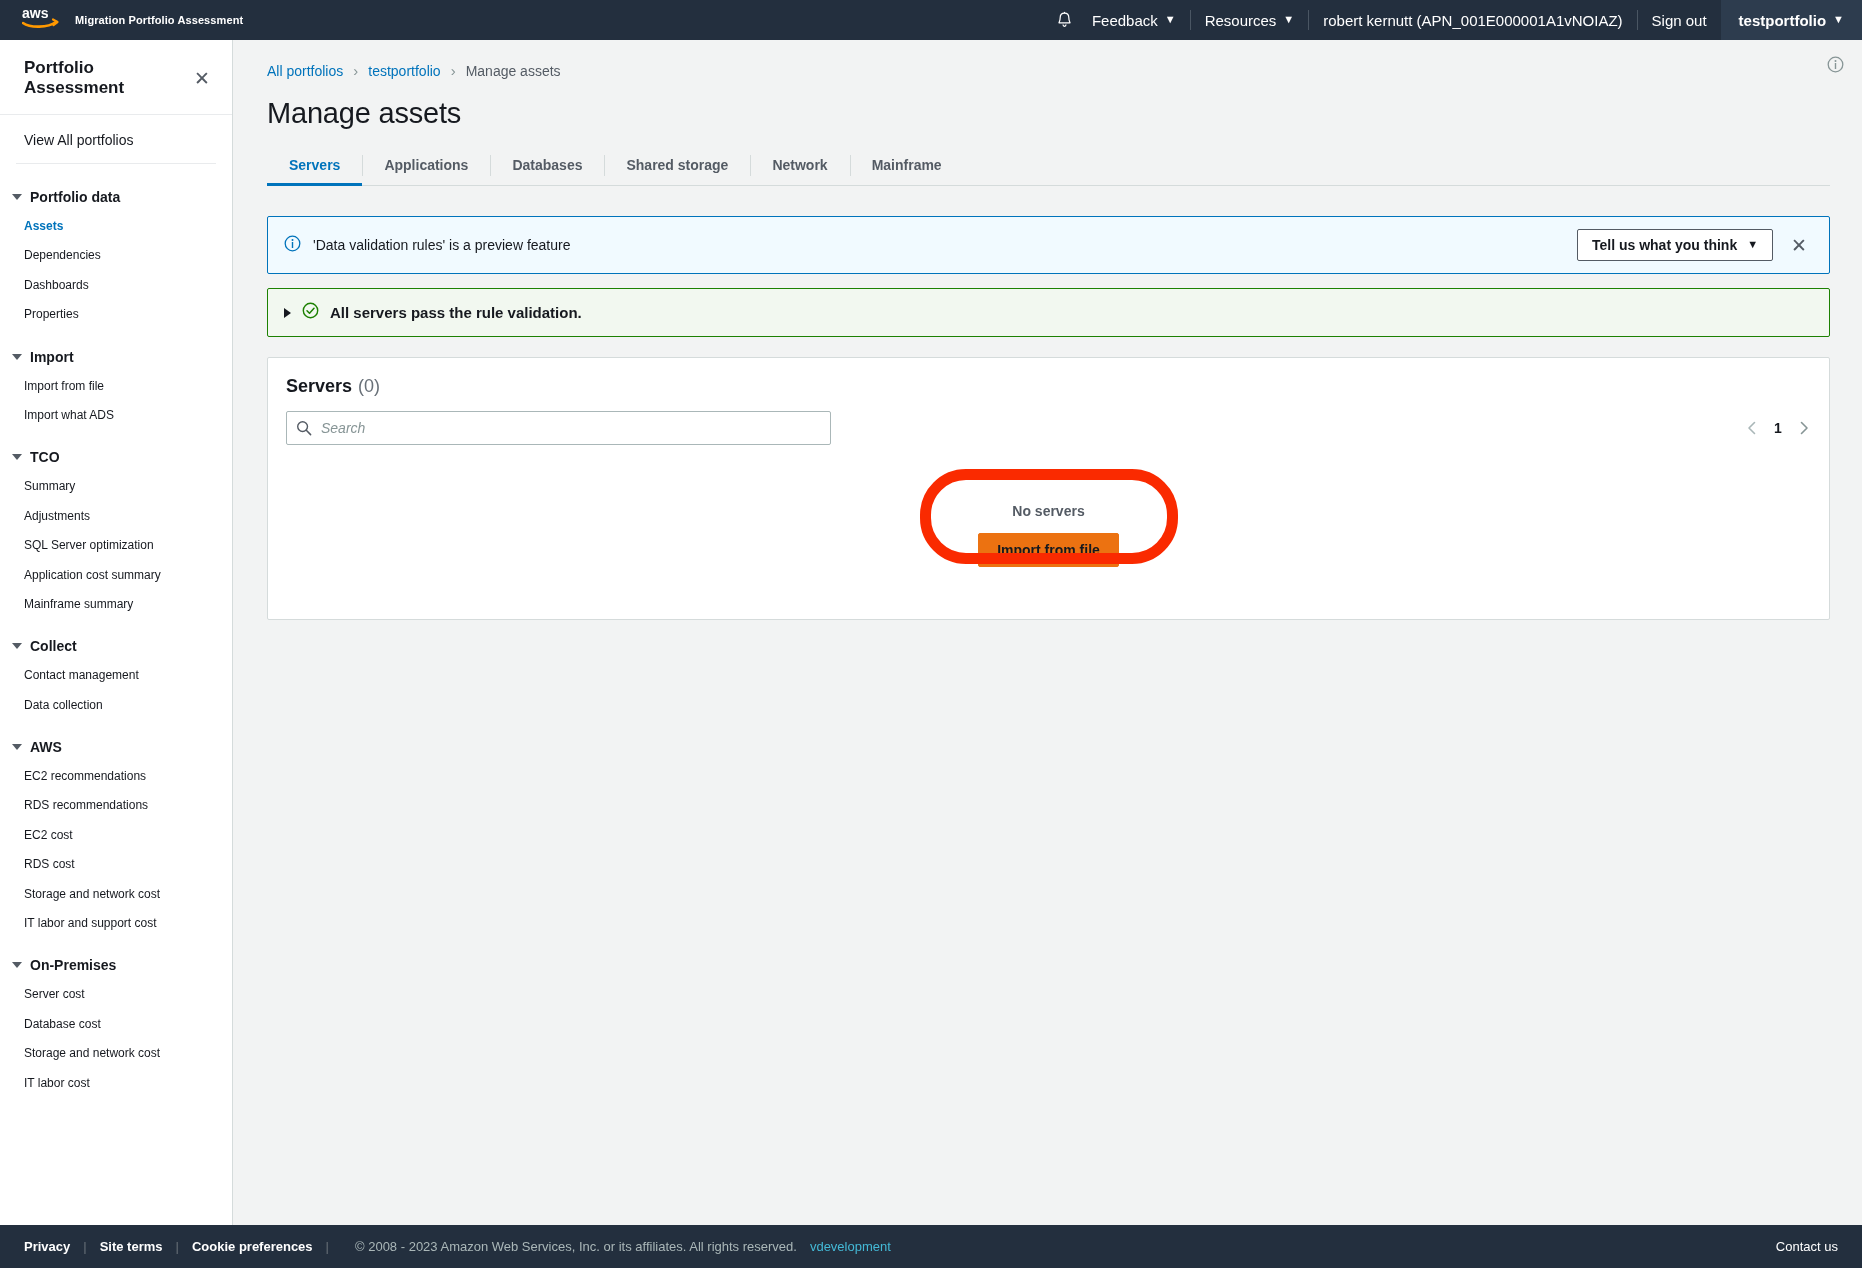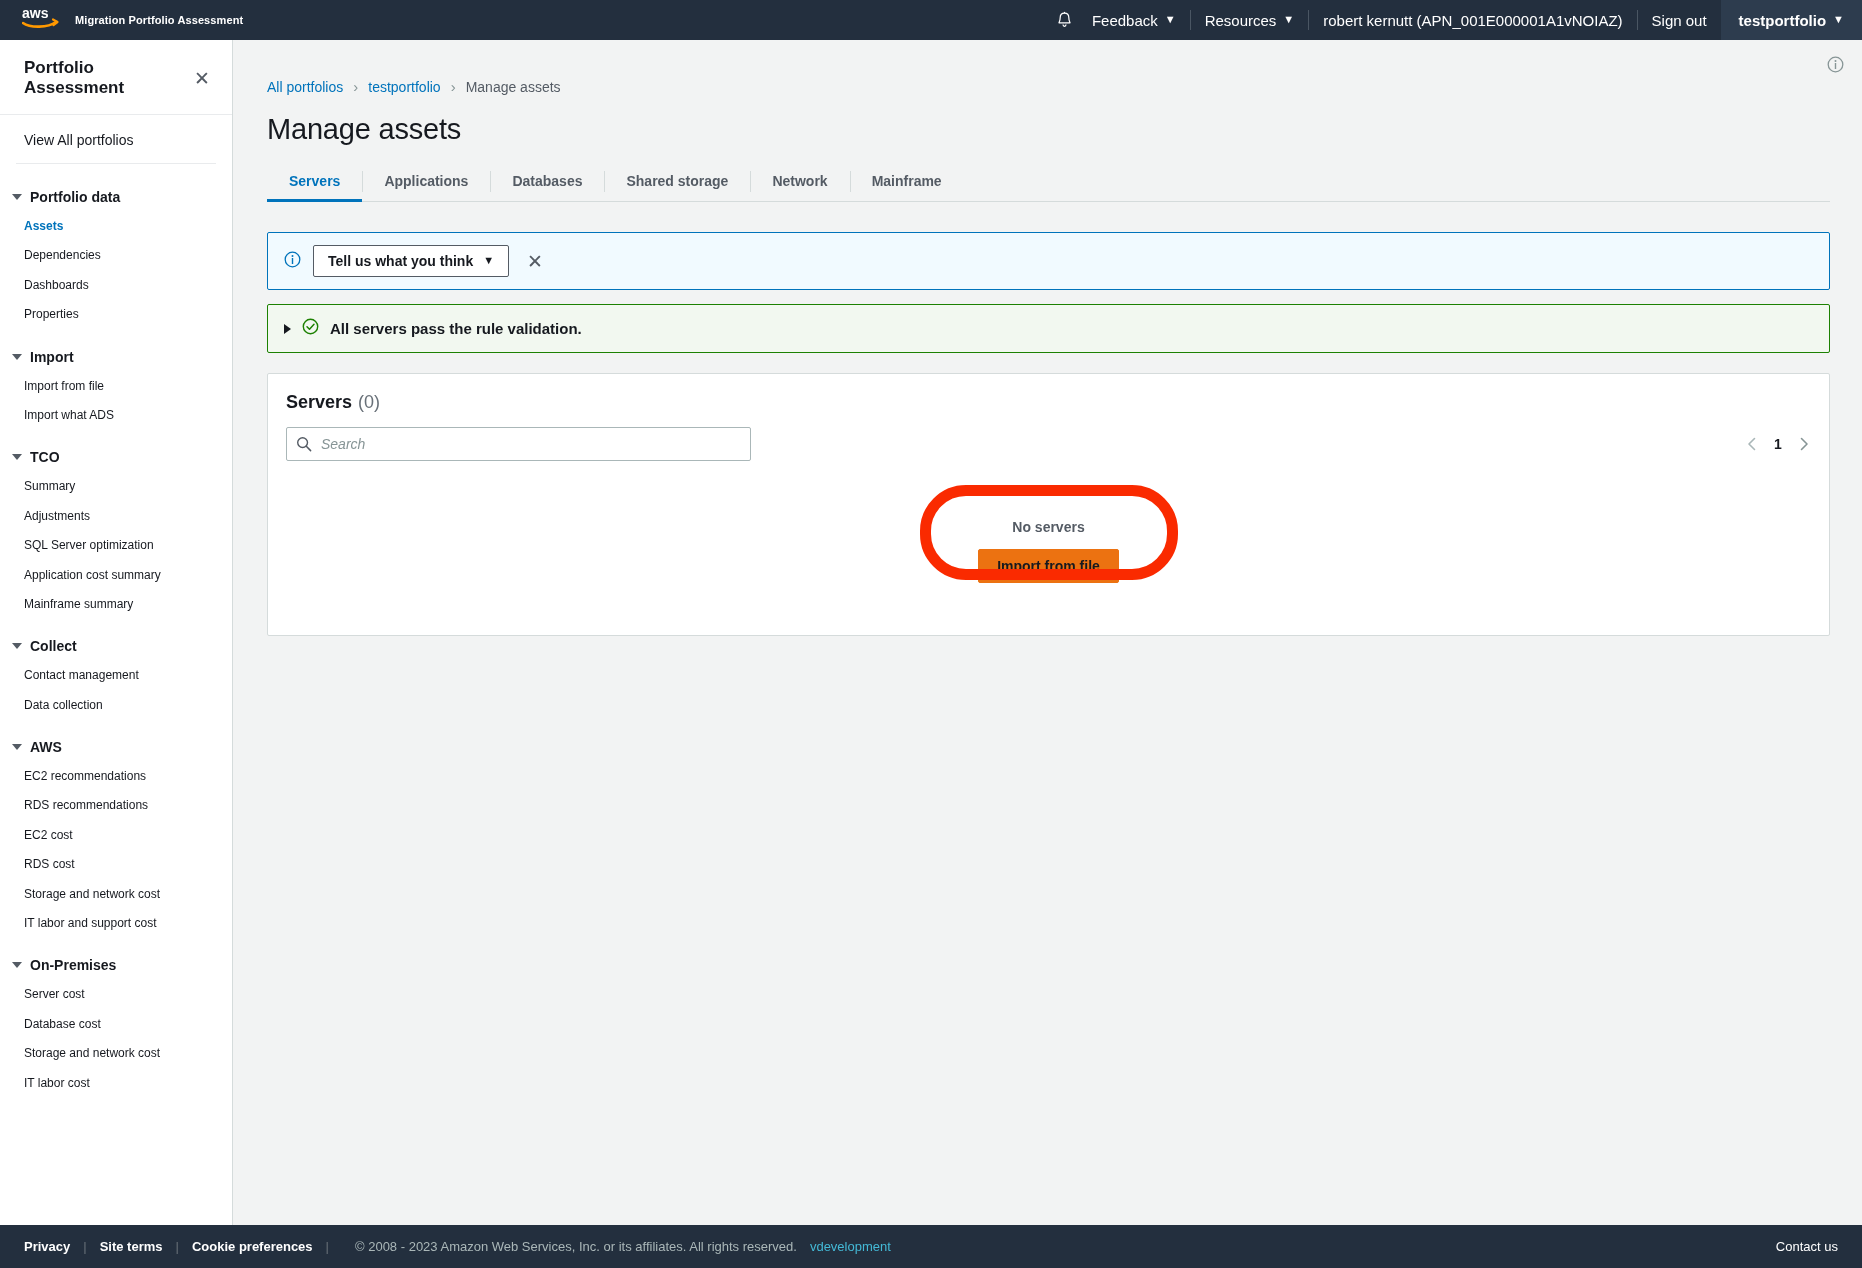--- a/index.html
+++ b/index.html
@@ -57,21 +57,21 @@
   }
   .tri { width:0; height:0; border-left:5px solid transparent; border-right:5px solid transparent;
          border-top:6px solid #545b64; flex: 0 0 auto; }
   .sb-link {
     display:block; padding: 6px 24px 6px 24px; font-size: 12px; color:#16191f;
     text-decoration:none; cursor:pointer; line-height: 1.45;
   }
   .sb-link.active { color: #0073bb; font-weight: 700; }
 
   
-  .main { flex:1; overflow: hidden; position: relative; padding: 16px 0 0 0; }
+  .main { flex:1; overflow: hidden; position: relative; padding: 0 0 0 0; }
   .main-inner { padding: 22px 32px 0 34px; max-width: 1629px; }
 
   .breadcrumb { display:flex; align-items:center; gap: 10px; font-size: 14px; margin-bottom: 18px;}
   .bc-link { color:#0073bb; text-decoration:none; cursor:pointer; }
   .bc-cur { color:#545b64; }
   .bc-sep { color:#879596; font-size: 15px; }
 
   .page-title { font-size: 29px; font-weight: 400; color:#16191f; letter-spacing:-.2px; margin-bottom: 16px;}
 
   
@@ -113,21 +113,21 @@
                border-left:7px solid #16191f; cursor:pointer; flex:0 0 auto;}
   .banner-ok-text { font-size: 15px; font-weight:700; color:#16191f; }
 
   
   .card { background:#fff; border:1px solid #d5dbdb; border-radius: 2px; }
   .card-head { padding: 18px 18px 14px 18px; }
   .card-title-row { display:flex; align-items:flex-end; margin-bottom: 14px; }
   .card-title { font-size: 18px; font-weight: 700; color:#16191f; }
   .card-count { font-size: 18px; color:#687078; font-weight: 400; margin-left: 6px; }
   .tools-row { display:flex; align-items:center; justify-content:space-between; gap:20px; }
-  .search-wrap { position: relative; width: 465px; }
+  .search-wrap { position: relative; width: 545px; }
   .search-input {
     width:100%; height: 34px; border:1px solid #aab7b8; border-radius:2px;
     padding: 0 10px 0 34px; font-family: inherit; font-size: 14px; color:#16191f;
     background:#fff;
   }
   .search-input::placeholder { color:#879596; font-style: italic; }
   .search-icon-pos { position:absolute; left: 10px; top: 9px; pointer-events:none; }
   .pager { display:flex; align-items:center; gap: 14px; }
   .pg-arrow { cursor:pointer; display:flex; align-items:center; }
   .pg-num { font-size:14px; font-weight:700; color:#16191f; min-width: 10px; text-align:center; }
@@ -319,20 +319,21 @@
         </div>
 
       <div class="banner-info">
         <span class="icon-info">
           <svg width="17" height="17" viewBox="0 0 17 17" aria-hidden="true">
             <circle cx="8.5" cy="8.5" r="7.3" fill="none" stroke="#0073bb" stroke-width="1.3"></circle>
             <circle cx="8.5" cy="5" r="1" fill="#0073bb"></circle>
             <rect x="7.8" y="7" width="1.4" height="6" fill="#0073bb"></rect>
           </svg>
         </span>
+        <span class="banner-info-text">'Data validation rules' is a preview feature</span>
         <button class="btn-outline">
           <span>Tell us what you think</span>
           <span class="caret-dn">▼</span>
         </button>
         <span class="banner-close">✕</span>
       </div>
 
       <div class="banner-ok">
         <span class="tri-right"></span>
         <span>

